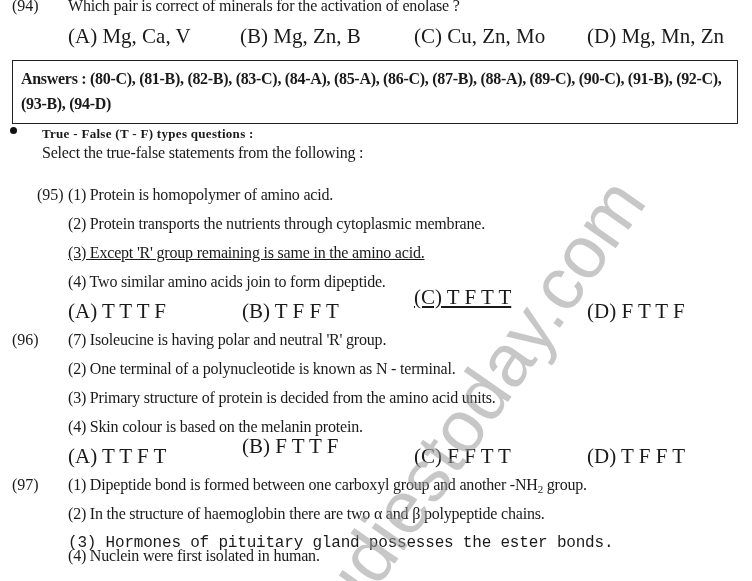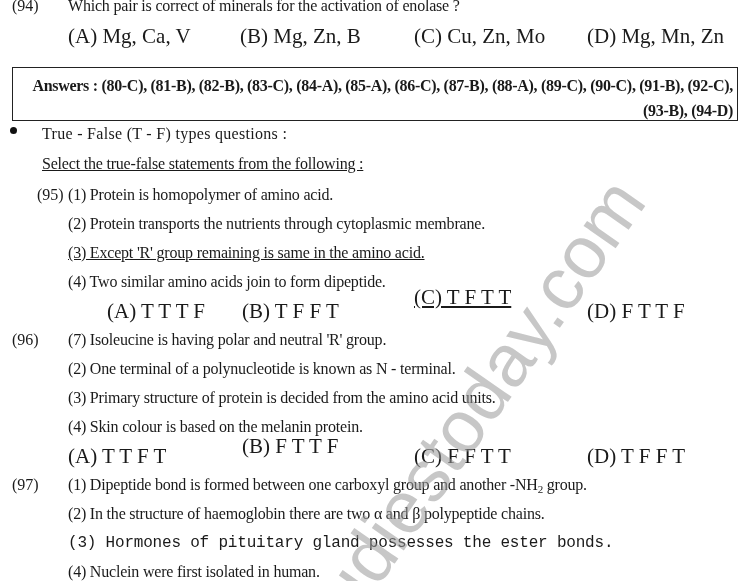--- a/index.html
+++ b/index.html
@@ -5,29 +5,29 @@
   html, body { margin:0; padding:0; background:#ffffff; }
   body {
     width:752px; height:581px; position:relative; overflow:hidden;
     font-family: "Liberation Serif", "DejaVu Serif", serif;
     color:#1a1a1a;
   }
   .line { position:absolute; font-size:16px; line-height:20px; white-space:nowrap; letter-spacing:-0.2px; }
   .qnum { position:absolute; left:12px; font-size:16px; line-height:20px; }
   .opt { position:absolute; font-size:21px; line-height:20px; white-space:nowrap; }
   .answers-box {
-    position:absolute; left:12px; top:67px; width:726px; height:54px;
-    border:1.5px solid #222; box-sizing:border-box;text-align:right;
+    position:absolute; left:12px; top:60px; width:726px; height:64px;
+    border:1.5px solid #222; box-sizing:border-box;
   }
   .answers-text {
     position:absolute; left:8px; top:5px; width:712px;
     font-weight:bold; font-size:16px; line-height:25px; white-space:normal; letter-spacing:-0.3px;
   }
   .bullet { position:absolute; left:10px; top:127px; width:7px; height:7px; border-radius:50%; background:#111; }
-  .heading { position:absolute; left:42px; top:124px; font-weight:normal; font-size:16px; line-height:20px; letter-spacing:0.3px; }
+  .heading { position:absolute; left:42px; top:124px; font-weight:bold; font-size:13px; line-height:20px; letter-spacing:0.3px; }
   .watermark {
     position:absolute; left:250px; top:300px;
     transform: rotate(-55deg); transform-origin:left center;
     font-family:"Liberation Sans", "DejaVu Sans", sans-serif;
     font-size:74px; color:#9a9a9a; opacity:0.55; white-space:nowrap; pointer-events:none;
   }
   sub { font-size:11px; vertical-align:-3px; line-height:0; }
 </style>
 </head>
 <body>
@@ -38,41 +38,41 @@
 <div class="opt" style="left:240px; top:26px;">(B) Mg, Zn, B</div>
 <div class="opt" style="left:414px; top:26px;">(C) Cu, Zn, Mo</div>
 <div class="opt" style="left:587px; top:26px;">(D) Mg, Mn, Zn</div>
 
 <div class="answers-box">
   <div class="answers-text">Answers : (80-C), (81-B), (82-B), (83-C), (84-A), (85-A), (86-C), (87-B), (88-A), (89-C), (90-C), (91-B), (92-C), (93-B), (94-D)</div>
 </div>
 
 <div class="bullet"></div>
 <div class="heading">True - False (T - F) types questions :</div>
-<div class="line" style="left:42px; top:154px;text-decoration:underline;">Select the true-false statements from the following :</div>
+<div class="line" style="left:42px; top:143px;">Select the true-false statements from the following :</div>
 
 <div class="qnum" style="top:185px;margin-left:25px;">(95)</div>
 <div class="line" style="left:68px; top:185px;">(1) Protein is homopolymer of amino acid.</div>
 <div class="line" style="left:68px; top:214px;">(2) Protein transports the nutrients through cytoplasmic membrane.</div>
 <div class="line" style="left:68px; top:243px;text-decoration:underline;">(3) Except 'R' group remaining is same in the amino acid.</div>
 <div class="line" style="left:68px; top:272px;">(4) Two similar amino acids join to form dipeptide.</div>
-<div class="opt" style="left:68px; top:301px;margin-left:39px;">(A) T T T F</div>
+<div class="opt" style="left:68px; top:301px;">(A) T T T F</div>
 <div class="opt" style="left:242px; top:301px;">(B) T F F T</div>
 <div class="opt" style="left:414px; top:287px;text-decoration:underline;">(C) T F T T</div>
 <div class="opt" style="left:587px; top:301px;">(D) F T T F</div>
 
 <div class="qnum" style="top:330px;">(96)</div>
 <div class="line" style="left:68px; top:330px;">(7) Isoleucine is having polar and neutral 'R' group.</div>
 <div class="line" style="left:68px; top:359px;">(2) One terminal of a polynucleotide is known as N - terminal.</div>
 <div class="line" style="left:68px; top:388px;">(3) Primary structure of protein is decided from the amino acid units.</div>
 <div class="line" style="left:68px; top:417px;">(4) Skin colour is based on the melanin protein.</div>
 <div class="opt" style="left:68px; top:446px;">(A) T T F T</div>
 <div class="opt" style="left:242px; top:436px;">(B) F T T F</div>
 <div class="opt" style="left:414px; top:446px;">(C) F F T T</div>
 <div class="opt" style="left:587px; top:446px;">(D) T F F T</div>
 
 <div class="qnum" style="top:475px;">(97)</div>
 <div class="line" style="left:68px; top:475px;"><span>(1) Dipeptide bond is formed between one carboxyl group and another -NH</span><sub>2</sub><span> group.</span></div>
 <div class="line" style="left:68px; top:504px;">(2) In the structure of haemoglobin there are two α and β polypeptide chains.</div>
 <div class="line" style="left:68px; top:533px;font-family:Liberation Mono, monospace;">(3) Hormones of pituitary gland possesses the ester bonds.</div>
-<div class="line" style="left:68px; top:562px;">(4) Nuclein were first isolated in human.</div>
+<div class="line" style="left:68px; top:546px;">(4) Nuclein were first isolated in human.</div>
 
 <div class="watermark" style="left:300px; top:612px;">studiestoday.com</div>
 
 </body></html>

